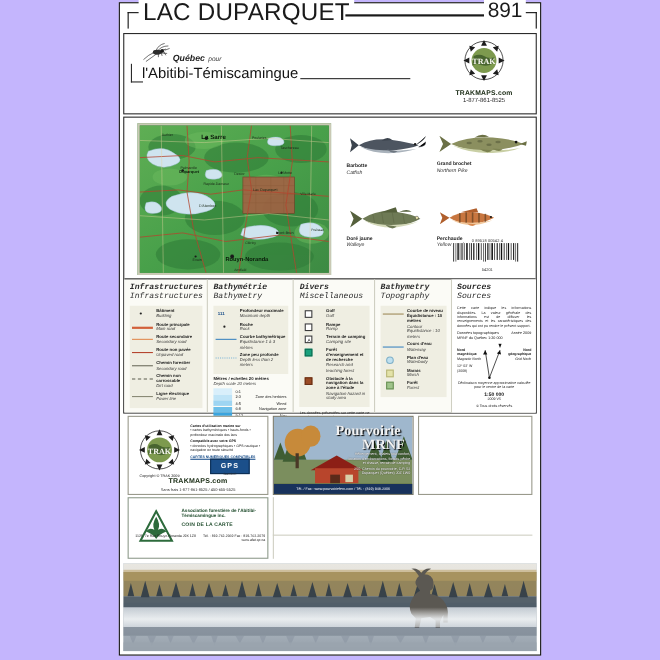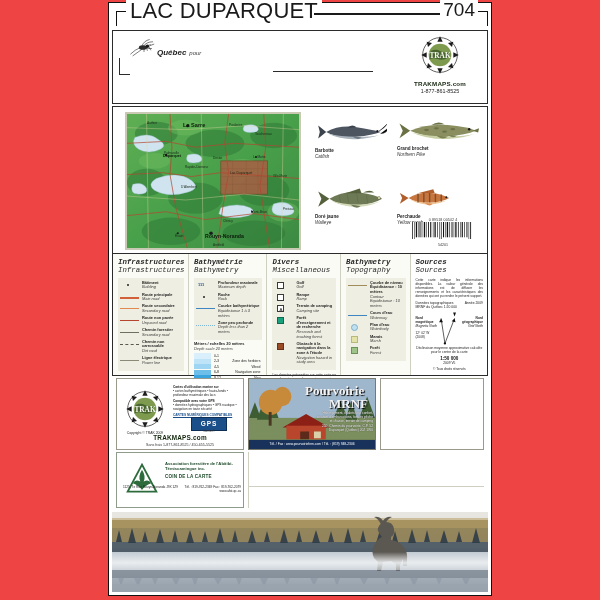--- a/index.html
+++ b/index.html
@@ -1,18 +1,18 @@
 <!DOCTYPE html>
 <html><head>
 <meta charset="utf-8">
 <style>
   html,body{margin:0;padding:0;background:#ffffff;}
   body{width:600px;height:600px;overflow:hidden;font-family:"Liberation Sans",sans-serif;}
 
-  #page{position:relative;width:600px;height:600px;background:#ef4444;}
+  #page{position:relative;width:600px;height:600px;background:#c4b5fd;}
 
   
   .sheet{position:absolute;left:108px;top:2px;width:384px;height:594px;border:1.5px solid #111;background:#ffffff;box-sizing:border-box;}
 
   
   .titlebar{position:absolute;left:108px;top:0px;width:384px;height:26px;}
   .title-text{position:absolute;left:18px;top:-2px;font-size:22px;letter-spacing:.2px;color:#1a1a1a;font-family:"Liberation Sans",sans-serif;white-space:nowrap;background:#fff;padding:0 4px;}
   .title-rule{position:absolute;left:206px;top:13px;width:140px;height:0;border-top:2px solid #1a1a1a;}
   .title-num{position:absolute;right:14px;top:-1px;font-size:19px;color:#1a1a1a;background:#fff;padding:0 3px;}
   .corner-l{position:absolute;left:8px;top:11px;width:12px;height:14px;border-left:1.5px solid #111;border-top:1.5px solid #111;}
@@ -123,21 +123,21 @@
 
 <div id="page">
 
   <div class="sheet"></div>
 
   <div class="titlebar">
     <div class="corner-l"></div>
     <div class="corner-r"></div>
     <div class="title-text">LAC DUPARQUET</div>
     <div class="title-rule"></div>
-    <div class="title-num">704</div>
+    <div class="title-num">891</div>
   </div>
 
   <div class="subhead">
     <svg class="mosquito" viewBox="0 0 60 38">
       <g stroke="#1b1b1b" stroke-width="1" fill="none">
         <path d="M6 30 Q14 22 24 18"></path>
           <path d="M10 33 Q20 26 28 20"></path>
         <path d="M30 17 L42 13"></path>
           <path d="M30 19 L44 20"></path>
         <path d="M26 16 Q30 6 40 4"></path>
@@ -147,20 +147,21 @@
           <path d="M30 18 L30 26"></path>
       </g>
       <ellipse cx="28" cy="18" rx="7" ry="4" fill="#2b2b2b"></ellipse>
       <circle cx="36" cy="16" r="3" fill="#1b1b1b"></circle>
       <path d="M40 15 L48 12" stroke="#1b1b1b" stroke-width="1"></path>
     </svg>
     <div class="piqure">
       <span>Québec</span><small>pour</small>
     </div>
     <div class="region-corner"></div>
+    <div class="region">l'Abitibi-Témiscamingue</div>
     <div class="region-rule"></div>
 
     <div class="brandlogo">
       <svg class="globe" viewBox="0 0 60 60">
         <circle cx="30" cy="30" r="26" fill="#ffffff" stroke="#111" stroke-width="1"></circle>
         <g fill="#1d1d1d">
           <path d="M30 2 l4 8 -8 0z"></path>
             <path d="M30 58 l4 -8 -8 0z"></path>
           <path d="M2 30 l8 4 0 -8z"></path>
             <path d="M58 30 l-8 4 0 -8z"></path>

